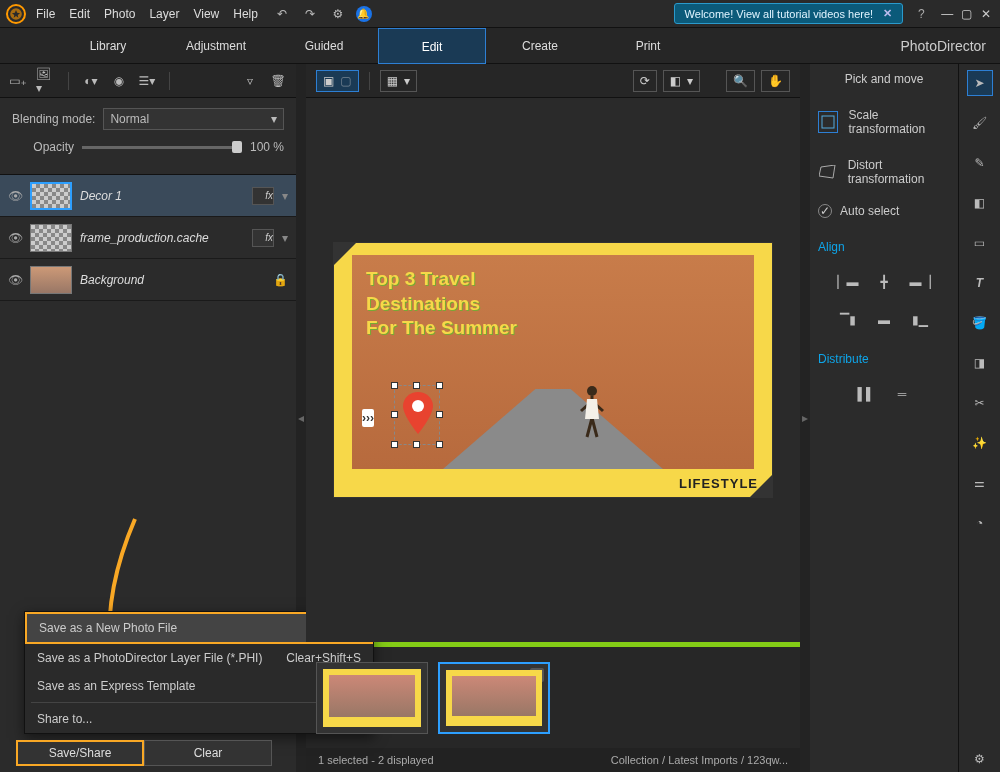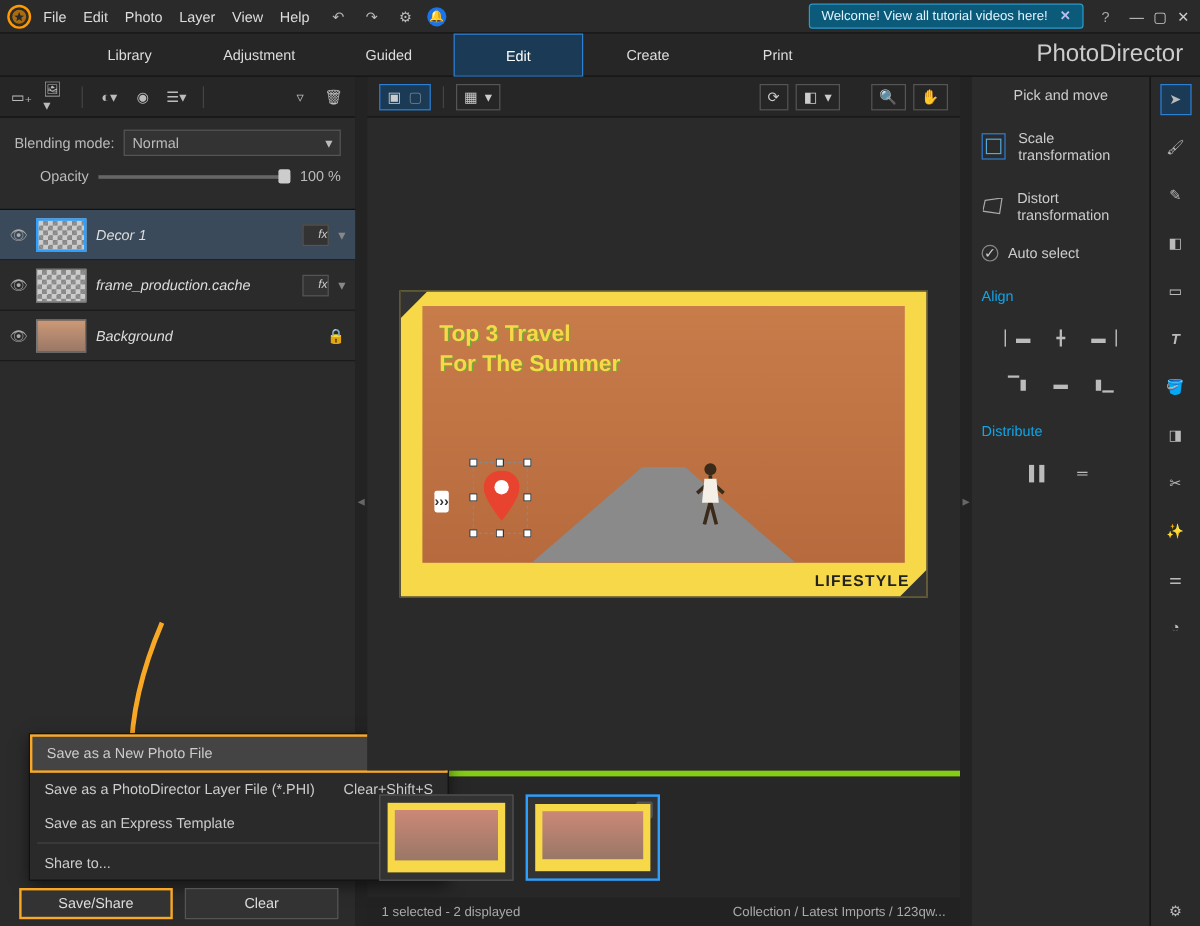--- a/index.html
+++ b/index.html
@@ -13,21 +13,21 @@
 .tb-icons { margin-left: 14px; display: flex; gap: 8px; align-items: center; color: #888; }
 .tb-icons .bell { width: 16px; height: 16px; border-radius: 50%; background: #1a73e8; display: flex; align-items: center; justify-content: center; color: #fff; font-size: 10px; }
 .tb-right { margin-left: auto; display: flex; align-items: center; gap: 8px; }
 .welcome { background: #0b5a7a; border: 1px solid #2a9acc; padding: 3px 10px; border-radius: 3px; color: #e0f4ff; font-size: 11px; display: flex; gap: 10px; align-items: center; }
 .welcome .x { color: #bbe; font-weight: bold; cursor: pointer; }
 .win-controls span { display: inline-block; width: 16px; text-align: center; color: #ccc; cursor: pointer; }
 
 .modebar { height: 36px; background: #262626; display: flex; align-items: center; border-bottom: 1px solid #111; }
 .mode { width: 108px; text-align: center; cursor: pointer; color: #ddd; height: 36px; line-height: 36px; }
 .mode.active { color: #fff; border: 1px solid #2d7fd4; background: #1a3a55; }
-.brand { margin-left: auto; margin-right: 14px; color: #ccc; font-size: 20px; font-weight: 300; }
+.brand { margin-left: auto; margin-right: 14px; color: #ccc; font-size: 14px; font-weight: 300; }
 
 .main { display: flex; height: calc(772px - 64px); }
 .left { width: 296px; background: #2b2b2b; display: flex; flex-direction: column; position: relative; }
 .edge-handle { width: 10px; background: #232323; display: flex; align-items: center; justify-content: center; color: #666; cursor: pointer; }
 .center { flex: 1; background: #222; display: flex; flex-direction: column; }
 .right { width: 148px; background: #2b2b2b; display: flex; flex-direction: column; padding: 8px; gap: 14px; }
 .sidetool { width: 42px; background: #2a2a2a; display: flex; flex-direction: column; align-items: center; padding-top: 6px; gap: 14px; border-left: 1px solid #111; }
 
 .toolrow { height: 34px; background: #262626; border-bottom: 1px solid #111; display: flex; align-items: center; padding: 0 8px; gap: 8px; color: #bbb; }
 .sep { width: 1px; height: 18px; background: #444; margin: 0 4px; }
@@ -46,21 +46,21 @@
 .thumb { width: 42px; height: 28px; background: #555; border: 1px solid #777; }
 .thumb.checker { background-image: linear-gradient(45deg,#888 25%,transparent 25%),linear-gradient(-45deg,#888 25%,transparent 25%),linear-gradient(45deg,transparent 75%,#888 75%),linear-gradient(-45deg,transparent 75%,#888 75%); background-size: 8px 8px; background-position: 0 0,0 4px,4px -4px,-4px 0; background-color: #ccc; }
 .thumb.selected { border: 2px solid #2d9fff; }
 .thumb.bg { background: linear-gradient(#c97,#976); }
 .layer-name { flex: 1; color: #ddd; font-style: italic; }
 .fx { width: 22px; height: 18px; border: 1px solid #555; background: #333; text-align: right; font-size: 10px; font-style: italic; line-height: 16px; }
 .lock { color: #aaa; }
 
 .arrow-ann { position: absolute; left: 90px; top: 445px; pointer-events:none; }
 
-.bottom-buttons { position: absolute; bottom: 6px; left: 16px; display: flex; gap: 10px; }
+.bottom-buttons { position: absolute; bottom: 6px; left: 16px; display: flex; gap: 0; }
 .btn { width: 128px; height: 26px; background: #333; border: 1px solid #555; display: flex; align-items: center; justify-content: center; cursor: pointer; color: #ddd; }
 .btn.hl { border: 2px solid #f9a825; }
 
 .popup { position: absolute; left: 24px; bottom: 38px; width: 350px; background: #2a2a2a; border: 1px solid #111; box-shadow: 0 4px 12px rgba(0,0,0,.5); }
 .popup-item { display: flex; justify-content: space-between; padding: 7px 12px; cursor: pointer; align-items: center; }
 .popup-item.hl { border: 2px solid #f9a825; background: #444; }
 .popup-sep { height: 1px; background: #444; margin: 2px 6px; }
 
 .canvas-tools { height: 34px; background: #262626; display: flex; align-items: center; padding: 0 10px; gap: 6px; border-bottom: 1px solid #111; }
 .ct-group { border: 1px solid #555; padding: 3px 6px; display: flex; gap: 6px; align-items: center; }
@@ -255,20 +255,21 @@
         </div>
     </div>
     <div class="canvas-area">
       <div class="photo">
         <div class="triangle" style="top:0;left:0;border-top:22px solid #333;border-right:22px solid transparent"></div>
         <div class="triangle" style="bottom:0;right:0;border-bottom:22px solid #333;border-left:22px solid transparent"></div>
         <div class="photo-inner">
           <div class="road"></div>
           <div class="title-text">
             <div>Top 3 Travel</div>
+            <div>Destinations</div>
             <div>For The Summer</div>
           </div>
           <div class="chevrons">
               <span>›</span>
               <span>›</span>
               <span>›</span>
             </div>
           <svg class="figure" viewBox="0 0 30 56">
               <circle cx="15" cy="8" r="5" fill="#3a2a1a"></circle>
               <path d="M15 13 L15 35 M15 18 L4 28 M15 18 L26 28 M15 35 L10 54 M15 35 L20 54" stroke="#3a2a1a" stroke-width="3"></path>

